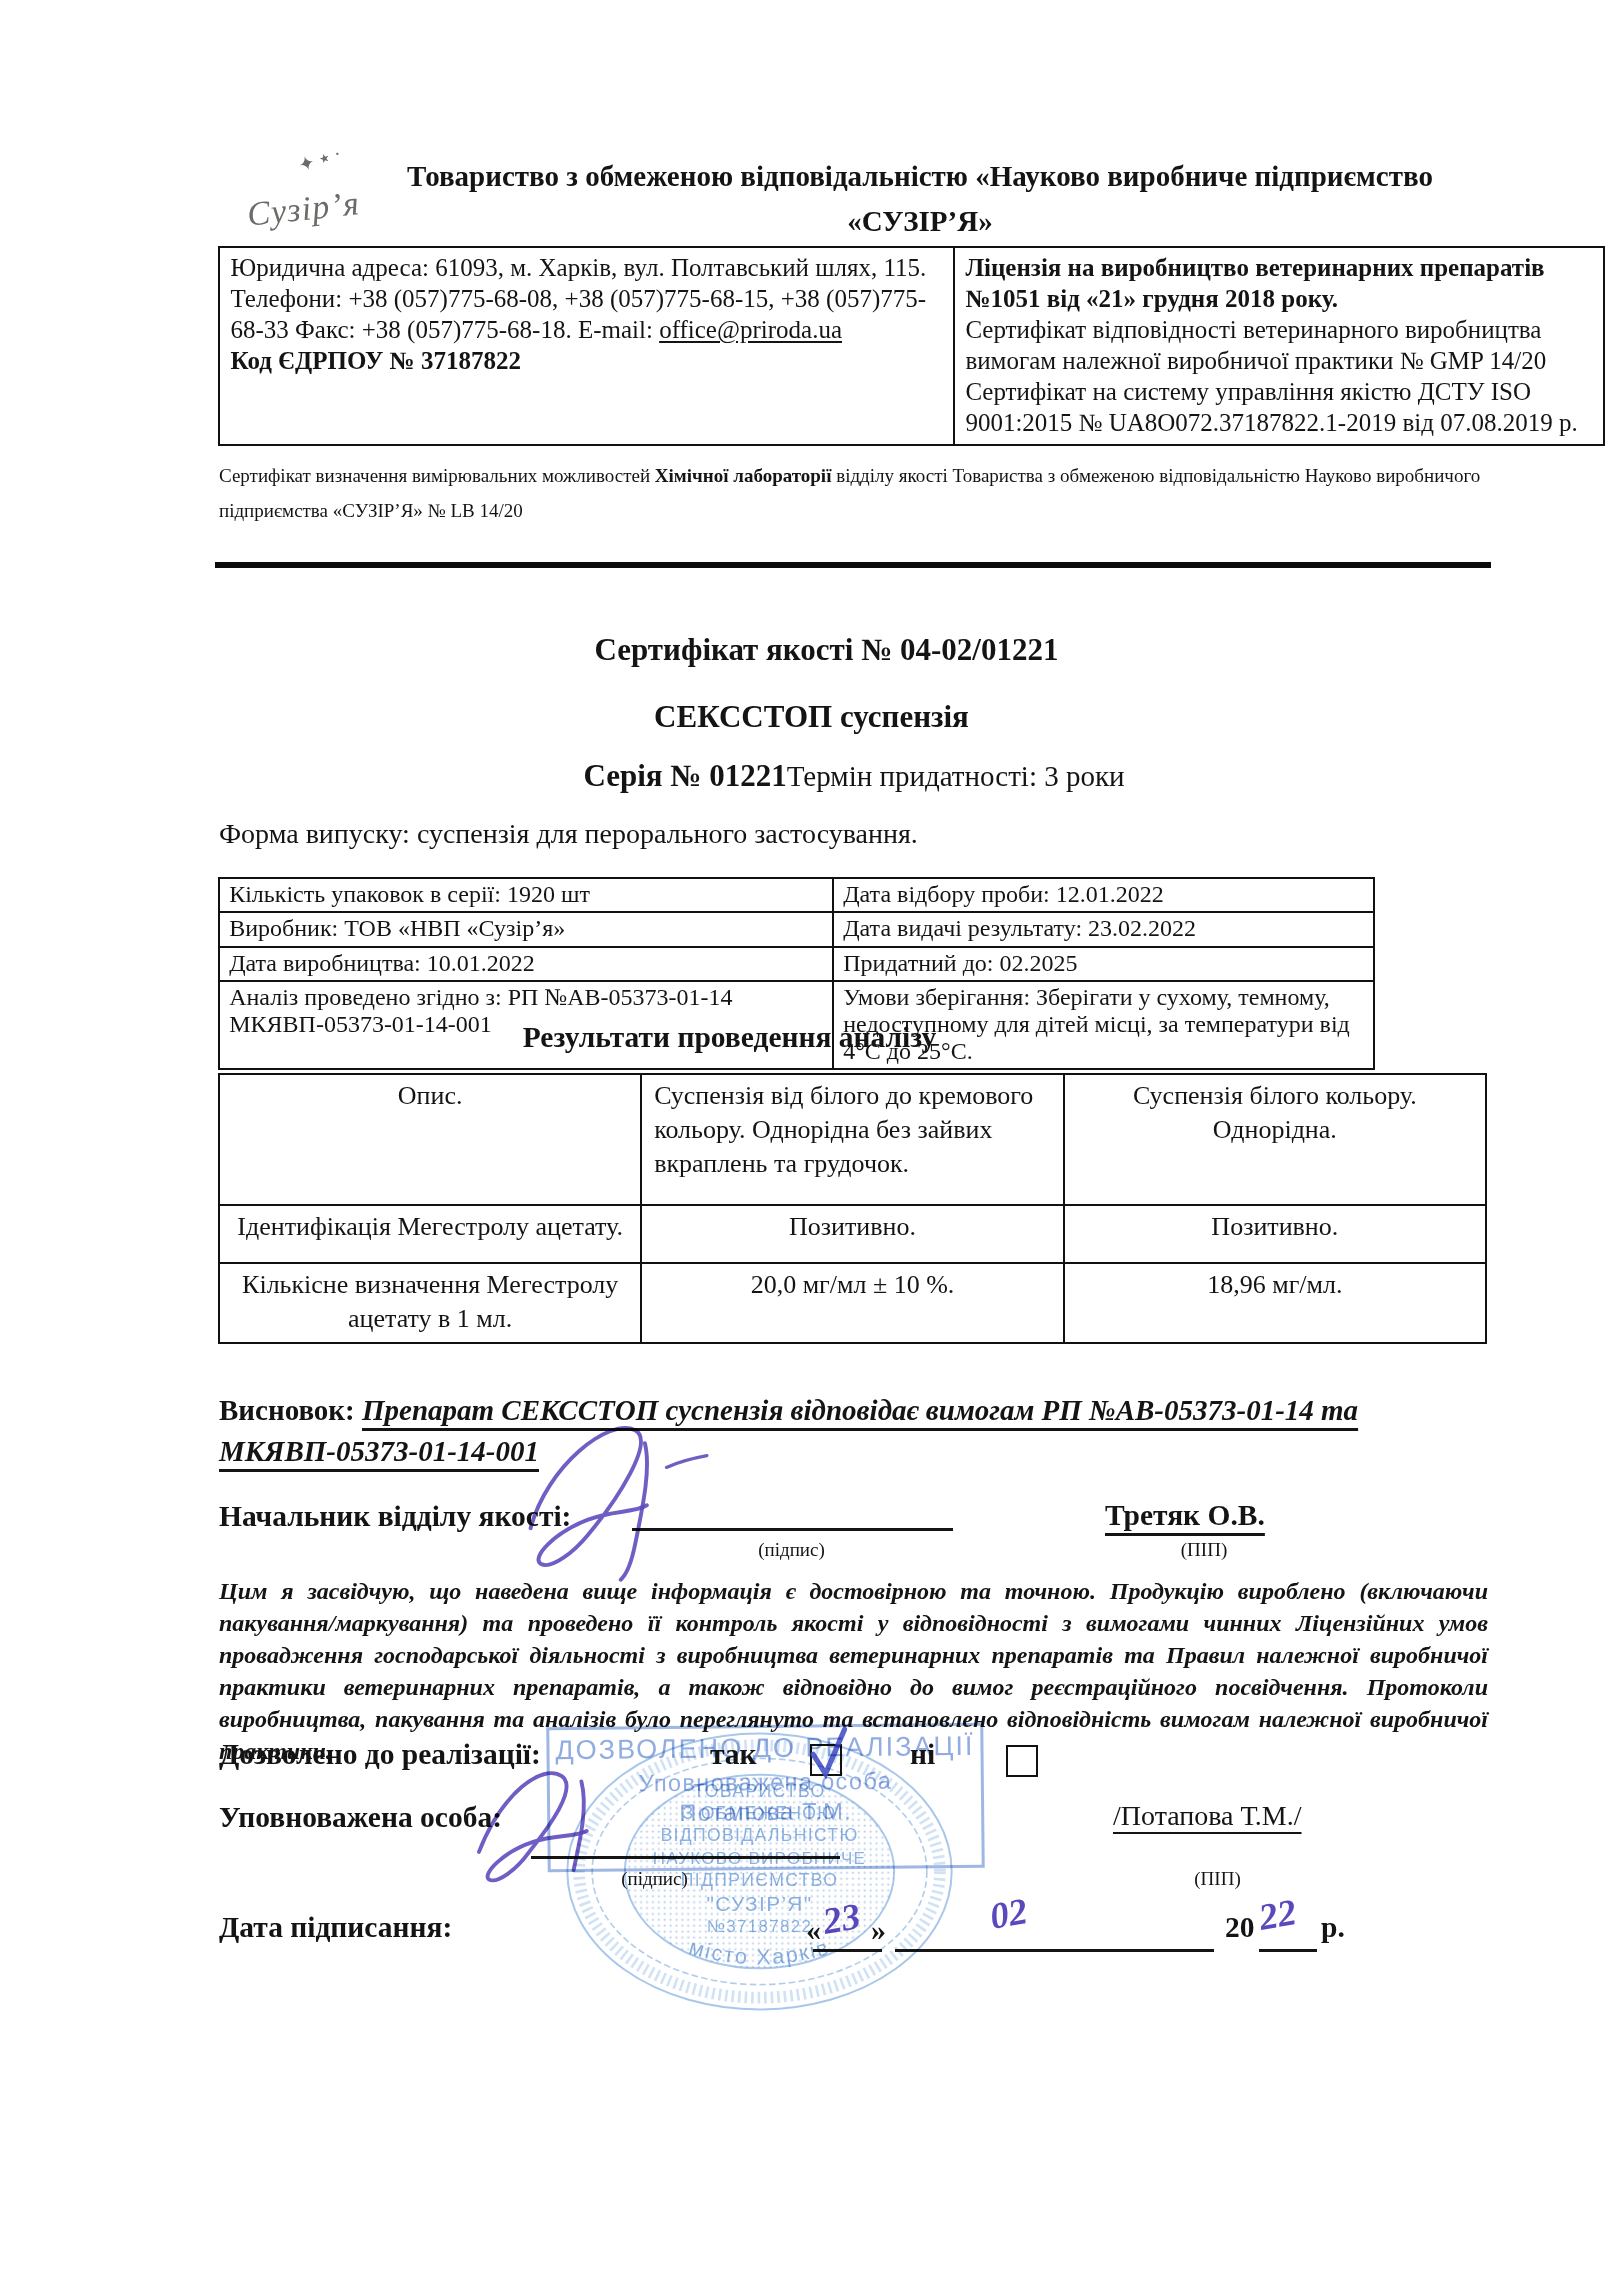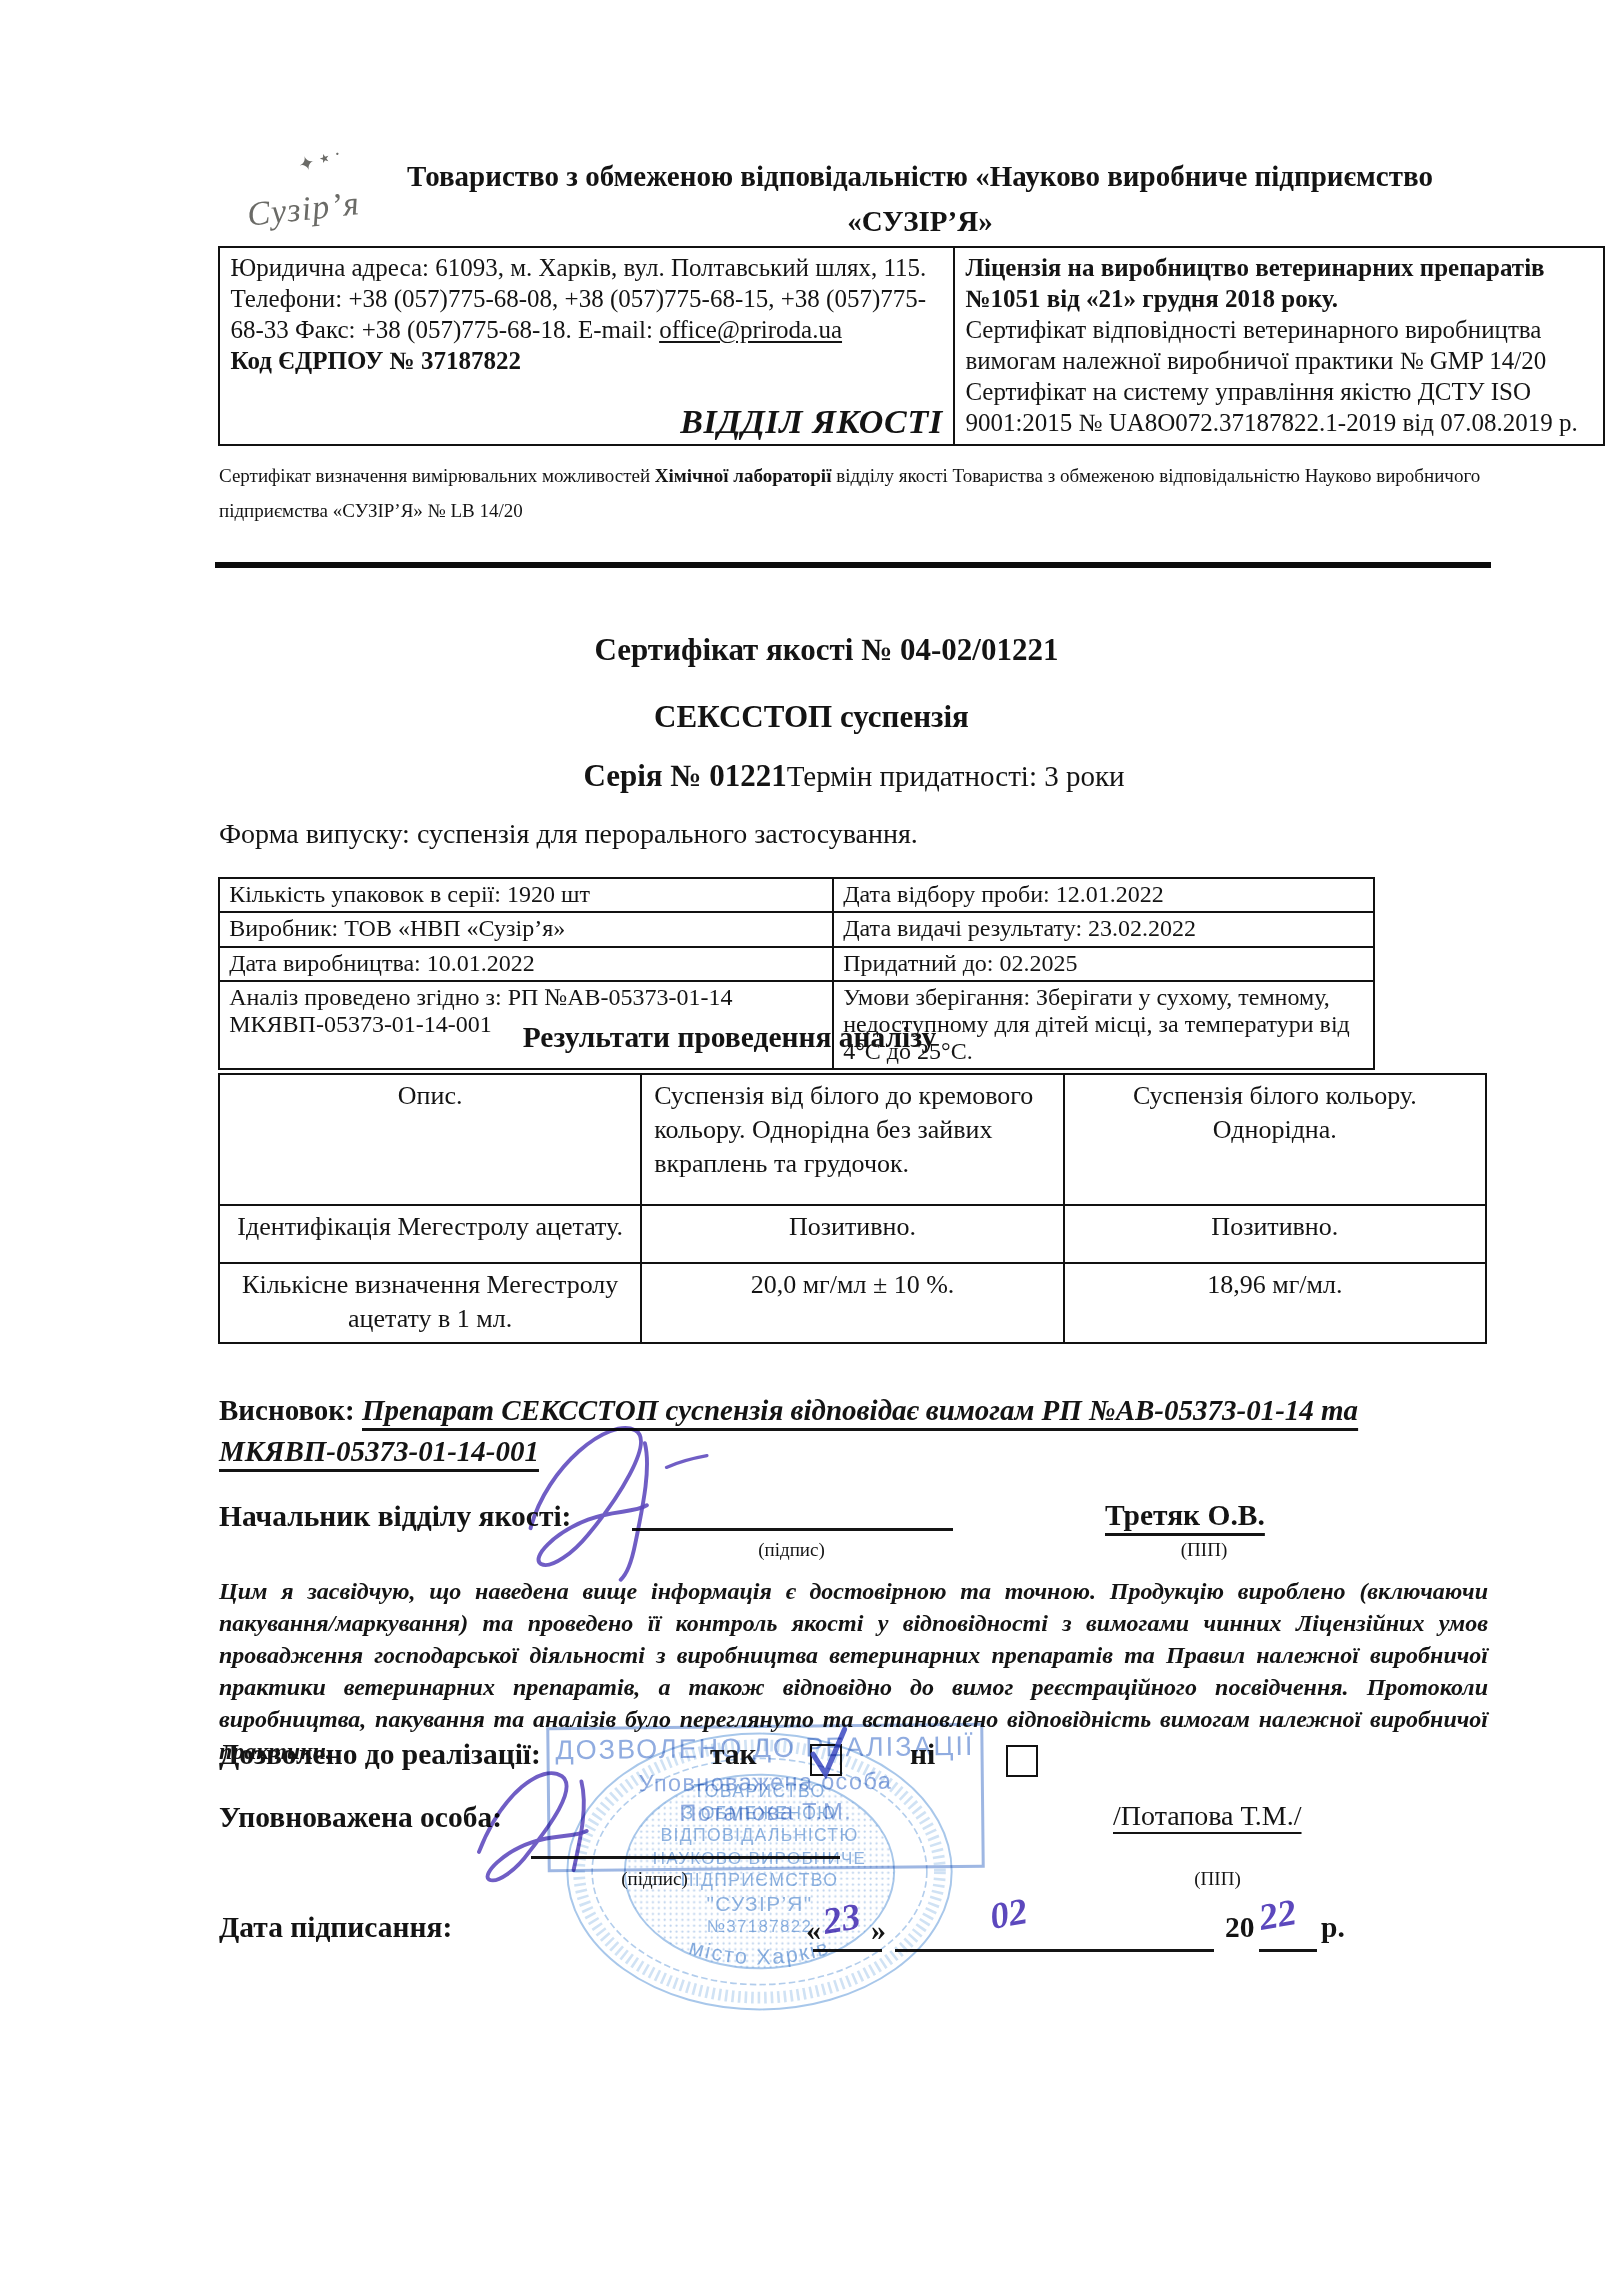--- a/index.html
+++ b/index.html
@@ -124,21 +124,20 @@
       </td>
       <td>
         <span class="b">Ліцензія на виробництво ветеринарних препаратів №1051 від «21» грудня 2018 року.</span><br>
         <span>Сертифікат відповідності ветеринарного виробництва вимогам належної виробничої практики № GMP 14/20</span><br>
         <span>Сертифікат на систему управління якістю ДСТУ ISO 9001:2015 № UA8O072.37187822.1-2019 від 07.08.2019 р.</span>
       </td>
     </tr>
   </tbody>
     </table>
 
-  <div class="abs dept-heading">ВІДДІЛ ЯКОСТІ</div>
   <div class="abs lab-par">
     <span>Сертифікат визначення вимірювальних можливостей </span><span class="b">Хімічної лабораторії</span><span> відділу якості Товариства з обмеженою відповідальністю Науково виробничого підприємства «СУЗІР’Я» № LB 14/20</span>
   </div>
   <div class="abs hrule"></div>
 
   <div class="abs cert-title">Сертифікат якості № 04-02/01221</div>
   <div class="abs product-title">СЕКССТОП суспензія</div>
   <div class="abs series-row">
     <span class="series">Серія № 01221</span>
     <span class="shelf">Термін придатності: 3 роки</span>

